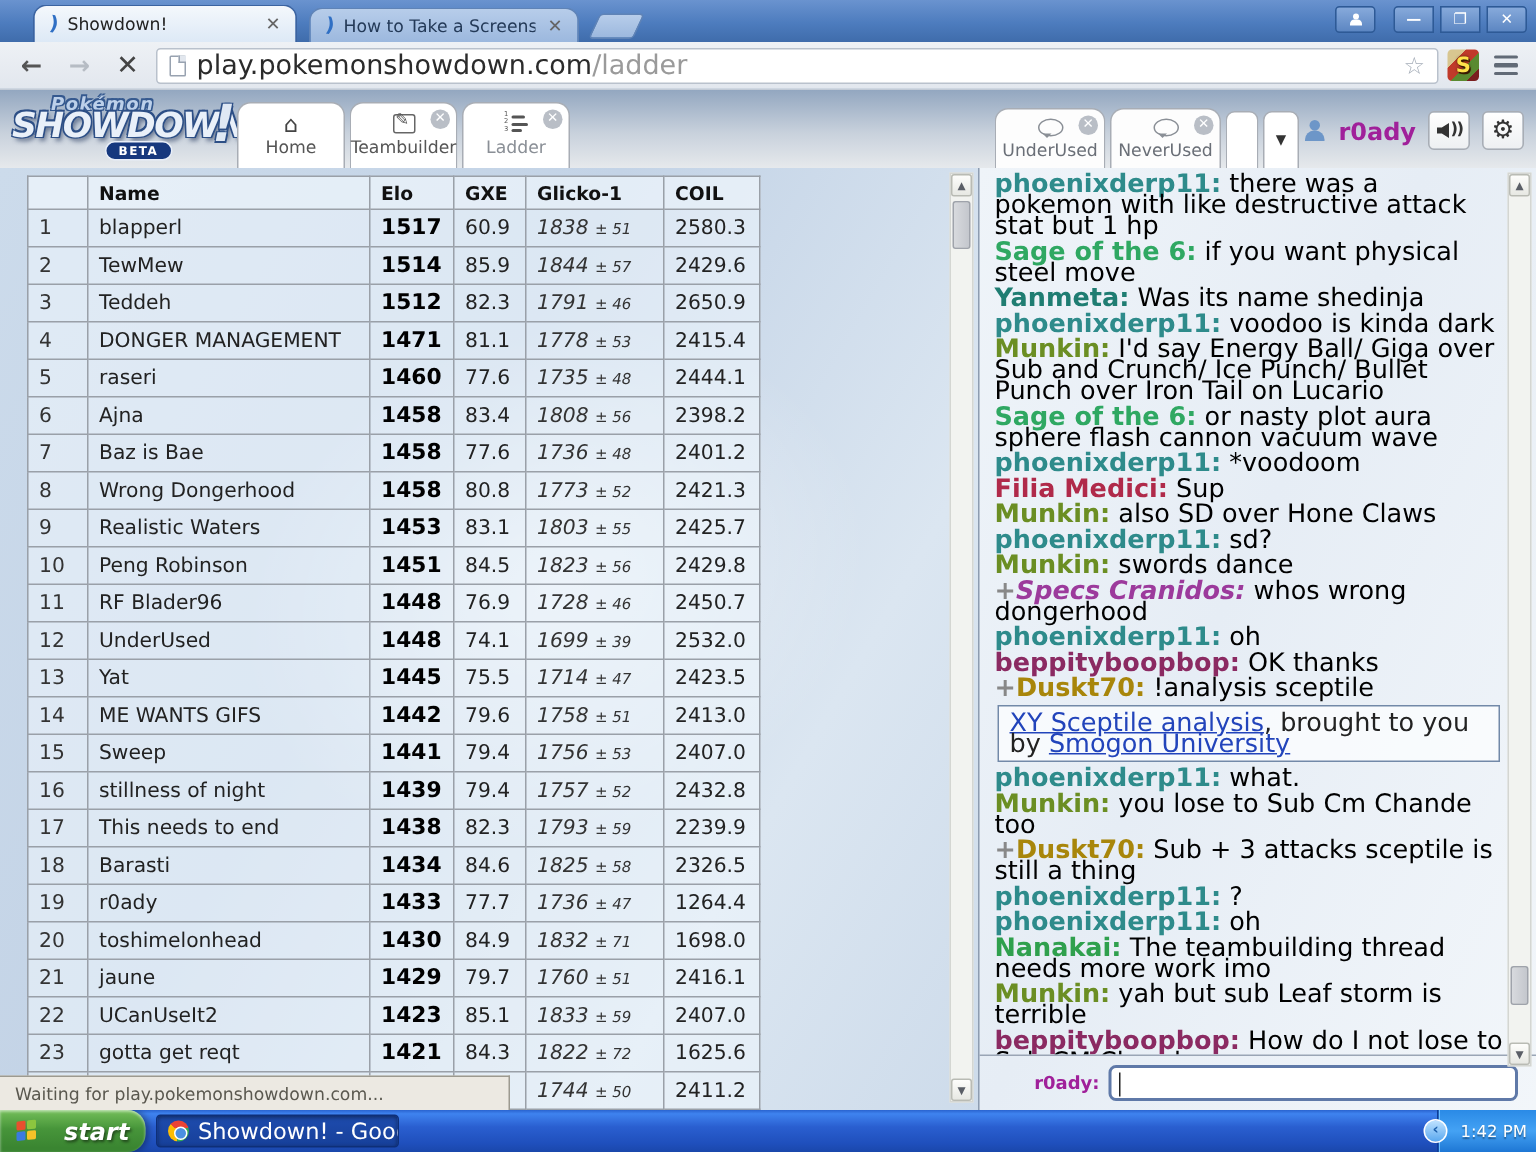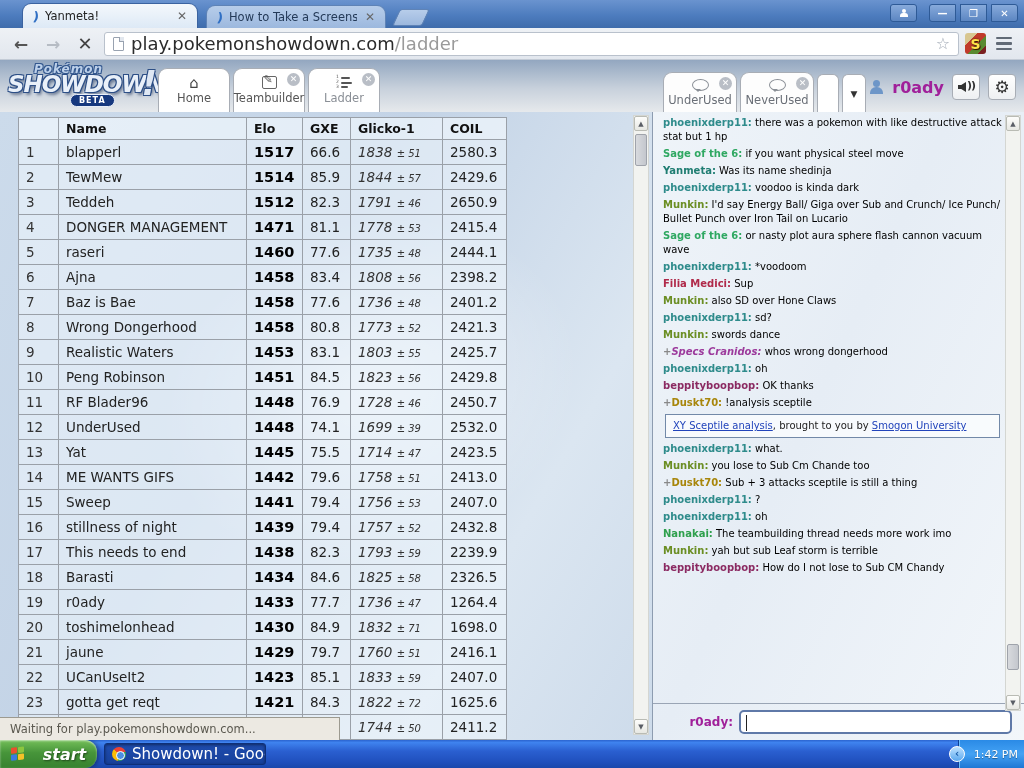--- a/index.html
+++ b/index.html
@@ -129,21 +129,21 @@
     border:1px solid #b9bbb4; border-radius:2px; color:#5a5e66; font-size:7px; text-align:center; line-height:14px; }
   .sb-thumb { position:absolute; left:1px; width:12px; background:linear-gradient(90deg,#d8dade,#c4c7cd);
     border:1px solid #9fa3ab; border-radius:2px; }
   .sb-ladder { left:633px; top:3px; height:620px; }
   .sb-chat { left:1005px; top:3px; height:596px; }
 
   
   .chat { position:absolute; left:652px; top:0; width:372px; height:628px;
     border-left:1px solid #8d9cb0; background:linear-gradient(115deg,#eff4f9 0%,#e6edf5 45%,#f2f6fa 100%); }
   .messages { position:absolute; left:0; top:0; right:18px; bottom:37px; padding:1px 4px 0 10px;
-    font-size:10px; line-height:14px; color:#000; overflow:hidden; }
+    font-size:17px; line-height:14px; color:#000; overflow:hidden; }
   .msg { margin:3px 0; }
   .msg b { font-weight:bold; }
   .msg .prefix { color:#888; font-weight:bold; }
   .analysisbox { margin:4px 2px; border:1px solid #7289a8; background:rgba(252,254,255,.75);
     padding:4px 7px; color:#222; }
   .analysisbox a { color:#2244bb; text-decoration:underline; }
   .chatinput-row { position:absolute; left:0; right:0; bottom:0; height:37px; border-top:1px solid #9aa5b5;
     display:flex; align-items:center; }
   .chatlabel { width:86px; text-align:right; font-size:12px; font-weight:bold; color:#a0209a; padding-right:6px; }
   .chatinput { position:relative; flex:1; margin-right:12px; height:24px; background:#fff;
@@ -187,21 +187,21 @@
 </style>
 </head>
 <body>
 
 <div class="window">
 
   <div class="titlebar">
     <div class="tabstrip">
       <div class="btab active">
         <span class="swoosh">)</span>
-        <span class="title">Yanmeta!</span>
+        <span class="title">Showdown!</span>
         <span class="tabclose">✕</span>
       </div>
       <div class="btab inactive">
         <span class="swoosh">)</span>
         <span class="title">How to Take a Screenshot o</span>
         <span class="tabclose">✕</span>
       </div>
       <div class="newtab"></div>
     </div>
     <div class="wincontrols">
@@ -298,21 +298,21 @@
               <th>GXE</th>
               <th>Glicko-1</th>
               <th>COIL</th>
             </tr>
           </thead>
         <tbody id="ladder-body">
             <tr>
               <td class="rank">1</td>
               <td class="name">blapperl</td>
               <td class="elo">1517</td>
-              <td class="gxe">66.6</td>
+              <td class="gxe">60.9</td>
               <td class="glicko">1838 <span class="dev">± 51</span></td>
               <td class="coil">2580.3</td>
             </tr>
             <tr>
               <td class="rank">2</td>
               <td class="name">TewMew</td>
               <td class="elo">1514</td>
               <td class="gxe">85.9</td>
               <td class="glicko">1844 <span class="dev">± 57</span></td>
               <td class="coil">2429.6</td>

